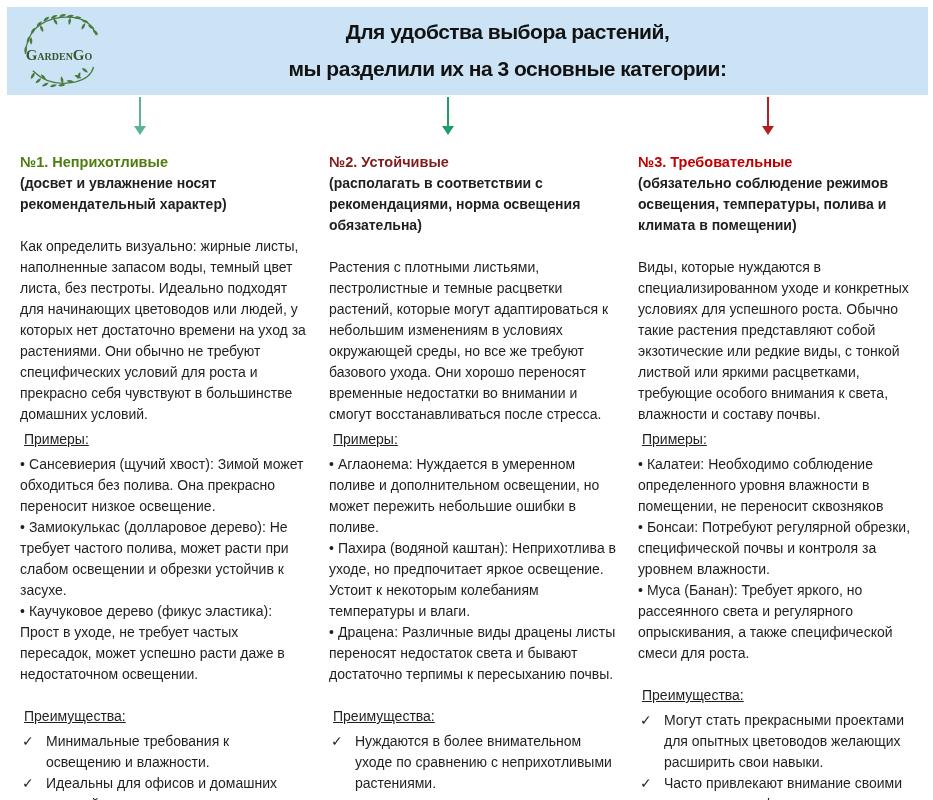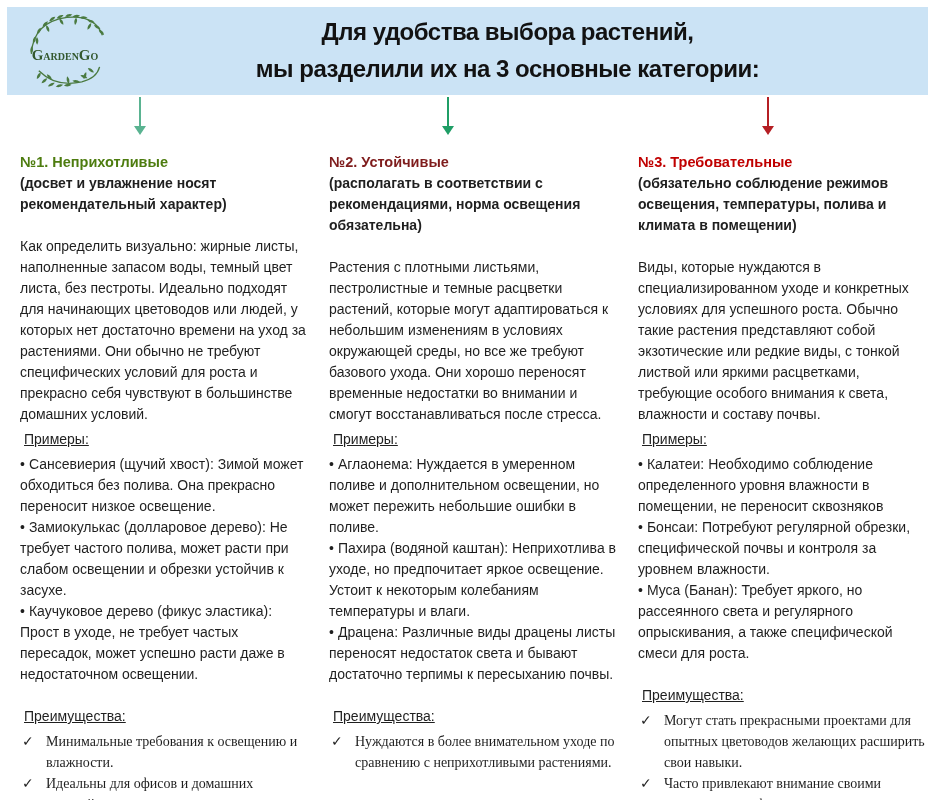--- a/index.html
+++ b/index.html
@@ -8,24 +8,24 @@
     font-family:"Liberation Sans",sans-serif;color:#1f1f1f;overflow:hidden;
   }
   
   .band{
     position:absolute;left:7px;top:7px;right:5px;height:88px;
     background:#cbe3f5;
   }
   .band-title{
     position:absolute;left:120px;right:40px;top:6px;
     text-align:center;font-weight:bold;color:#121212;
-    font-size:24px;line-height:37px;letter-spacing:-0.5px;
+    font-size:21px;line-height:37px;letter-spacing:-0.5px;
   }
   .logo{
-    position:absolute;left:10px;top:2px;width:96px;height:86px;
+    position:absolute;left:4px;top:2px;width:96px;height:86px;
   }
   
   .arrows{position:absolute;left:0;top:95px;width:933px;height:42px;}
   .arrow{position:absolute;top:2px;width:16px;height:38px;}
   .arrow .shaft{position:absolute;left:7px;top:0;width:2px;height:30px;}
   .arrow .head{
     position:absolute;left:2px;top:29px;width:0;height:0;
     border-left:6px solid transparent;border-right:6px solid transparent;
     border-top:9px solid #000;
   }
@@ -38,21 +38,21 @@
   .col{font-size:14px;line-height:21px;}
   .cat-heading{margin:0;font-size:14.5px;line-height:21px;font-weight:bold;}
   .cat-subtitle{margin:0;font-weight:bold;}
   .cat-desc{margin:21px 0 0 0;}
   .sec-label{margin:4px;text-decoration:underline;}
   .sec-label.adv{margin-top:21px;}
   .example{margin:0;}
   .example .bullet{margin-right:4px;}
   .adv-item{display:flex;margin:0;}
   .adv-item .check{flex:0 0 24px;padding-left:2px;}
-  .adv-item .adv-text{flex:1;font-family:Liberation Serif, serif;}
+  .adv-item .adv-text{flex:1;}
 </style>
 </head>
 <body>
 
 <div class="page">
 
   <div class="band" style="background-color: rgb(203, 227, 245);">
     <div class="logo">
       <svg viewBox="0 0 100 92" width="96" height="86">
         <defs>

